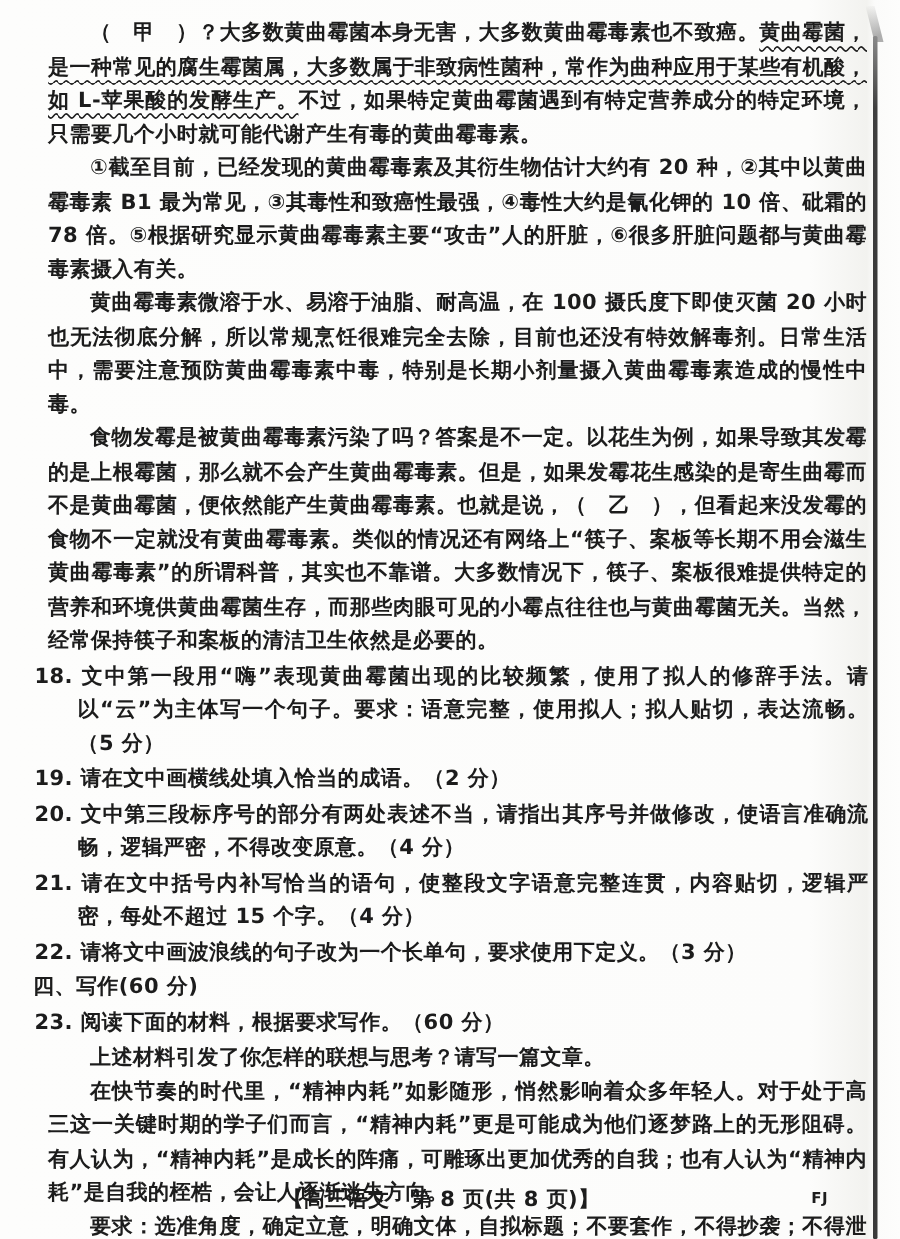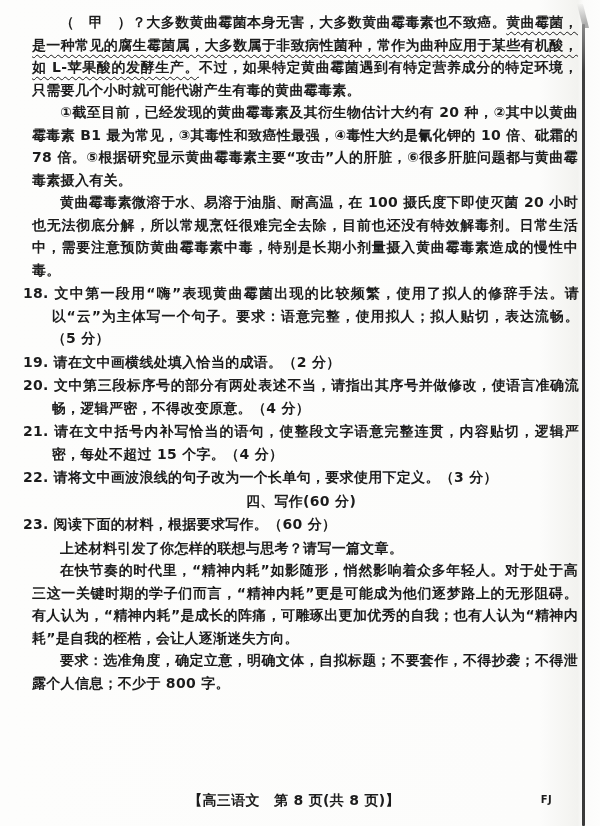--- a/index.html
+++ b/index.html
@@ -54,21 +54,21 @@
   .question {
     margin: 1px;
     padding-left: 2.05em;
     text-indent: -2.05em;
     text-align: justify;
   }
   .q-num { display: inline; padding-right: 0.35em; }
   .section-heading {
     margin: 0;
     font-weight: 800;
-    text-align: center;
+    text-align: left;
   }
   .wavy-underline {
     text-decoration: underline;
     text-decoration-style: wavy;
     text-decoration-thickness: 1px;
     text-underline-offset: 4px;
   }
   .footer {
     position: absolute;
     left: 0;
@@ -100,20 +100,21 @@
   <div class="scan-edge"></div>
 
   <div class="content">
 
     <p class="para"><span>（　甲　）？大多数黄曲霉菌本身无害，大多数黄曲霉毒素也不致癌。</span><span class="wavy-underline">黄曲霉菌，是一种常见的腐生霉菌属，大多数属于非致病性菌种，常作为曲种应用于某些有机酸，如 L-苹果酸的发酵生产。</span><span>不过，如果特定黄曲霉菌遇到有特定营养成分的特定环境，只需要几个小时就可能代谢产生有毒的黄曲霉毒素。</span></p>
 
     <p class="para">①截至目前，已经发现的黄曲霉毒素及其衍生物估计大约有 20 种，②其中以黄曲霉毒素 B1 最为常见，③其毒性和致癌性最强，④毒性大约是氰化钾的 10 倍、砒霜的 78 倍。⑤根据研究显示黄曲霉毒素主要“攻击”人的肝脏，⑥很多肝脏问题都与黄曲霉毒素摄入有关。</p>
 
     <p class="para">黄曲霉毒素微溶于水、易溶于油脂、耐高温，在 100 摄氏度下即使灭菌 20 小时也无法彻底分解，所以常规烹饪很难完全去除，目前也还没有特效解毒剂。日常生活中，需要注意预防黄曲霉毒素中毒，特别是长期小剂量摄入黄曲霉毒素造成的慢性中毒。</p>
 
+    <p class="para">食物发霉是被黄曲霉毒素污染了吗？答案是不一定。以花生为例，如果导致其发霉的是上根霉菌，那么就不会产生黄曲霉毒素。但是，如果发霉花生感染的是寄生曲霉而不是黄曲霉菌，便依然能产生黄曲霉毒素。也就是说，（　乙　），但看起来没发霉的食物不一定就没有黄曲霉毒素。类似的情况还有网络上“筷子、案板等长期不用会滋生黄曲霉毒素”的所谓科普，其实也不靠谱。大多数情况下，筷子、案板很难提供特定的营养和环境供黄曲霉菌生存，而那些肉眼可见的小霉点往往也与黄曲霉菌无关。当然，经常保持筷子和案板的清洁卫生依然是必要的。</p>
 
     <p class="question"><span class="q-num">18.</span><span>文中第一段用“嗨”表现黄曲霉菌出现的比较频繁，使用了拟人的修辞手法。请以“云”为主体写一个句子。要求：语意完整，使用拟人；拟人贴切，表达流畅。（5 分）</span></p>
 
     <p class="question"><span class="q-num">19.</span><span>请在文中画横线处填入恰当的成语。（2 分）</span></p>
 
     <p class="question"><span class="q-num">20.</span><span>文中第三段标序号的部分有两处表述不当，请指出其序号并做修改，使语言准确流畅，逻辑严密，不得改变原意。（4 分）</span></p>
 
     <p class="question"><span class="q-num">21.</span><span>请在文中括号内补写恰当的语句，使整段文字语意完整连贯，内容贴切，逻辑严密，每处不超过 15 个字。（4 分）</span></p>
 
     <p class="question"><span class="q-num">22.</span><span>请将文中画波浪线的句子改为一个长单句，要求使用下定义。（3 分）</span></p>

